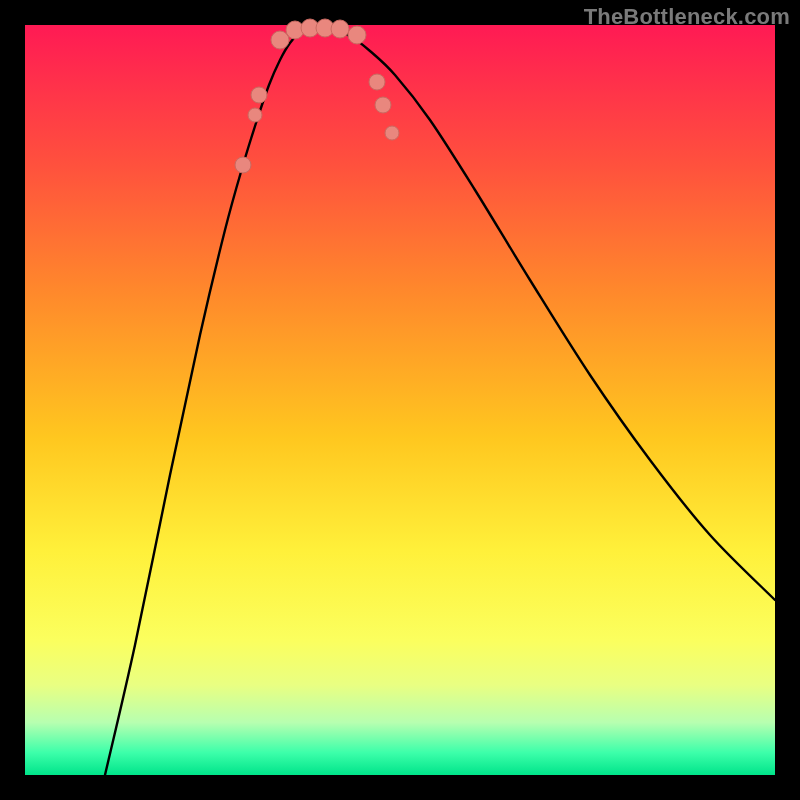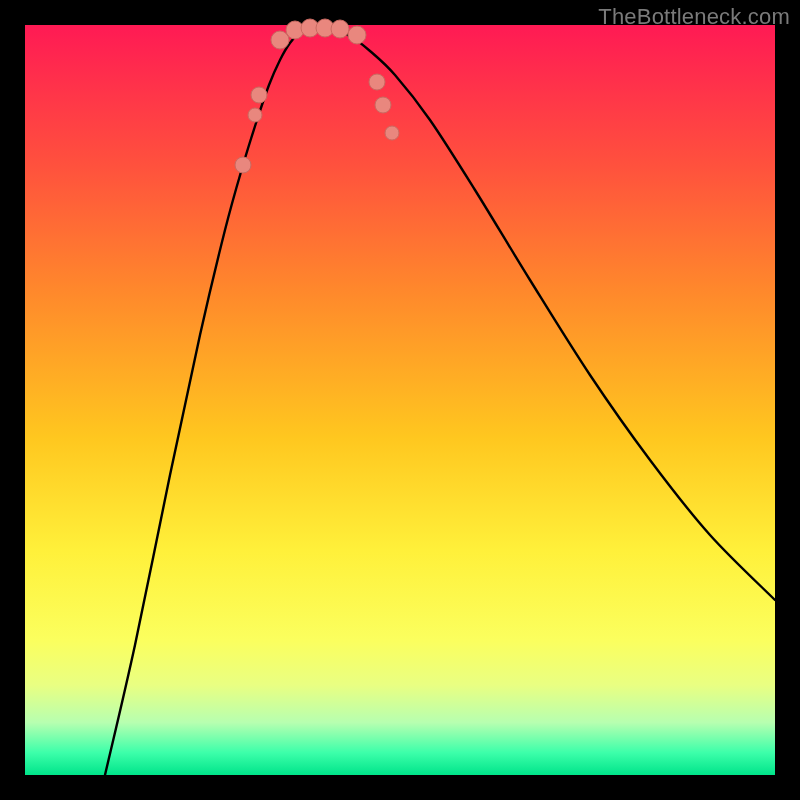--- a/index.html
+++ b/index.html
@@ -30,21 +30,21 @@
       #3dffaa 97%,
       #00e48a 100%
     );
   }
   .watermark {
     position: absolute;
     top: 4px;
     right: 10px;
     color: #7a7a7a;
     font-size: 22px;
-    font-weight: 400;
+    font-weight: 700;
     letter-spacing: 0.2px;
     user-select: none;
   }
   svg.curve {
     position: absolute;
     left: 0;
     top: 0;
     width: 750px;
     height: 750px;
     overflow: visible;

